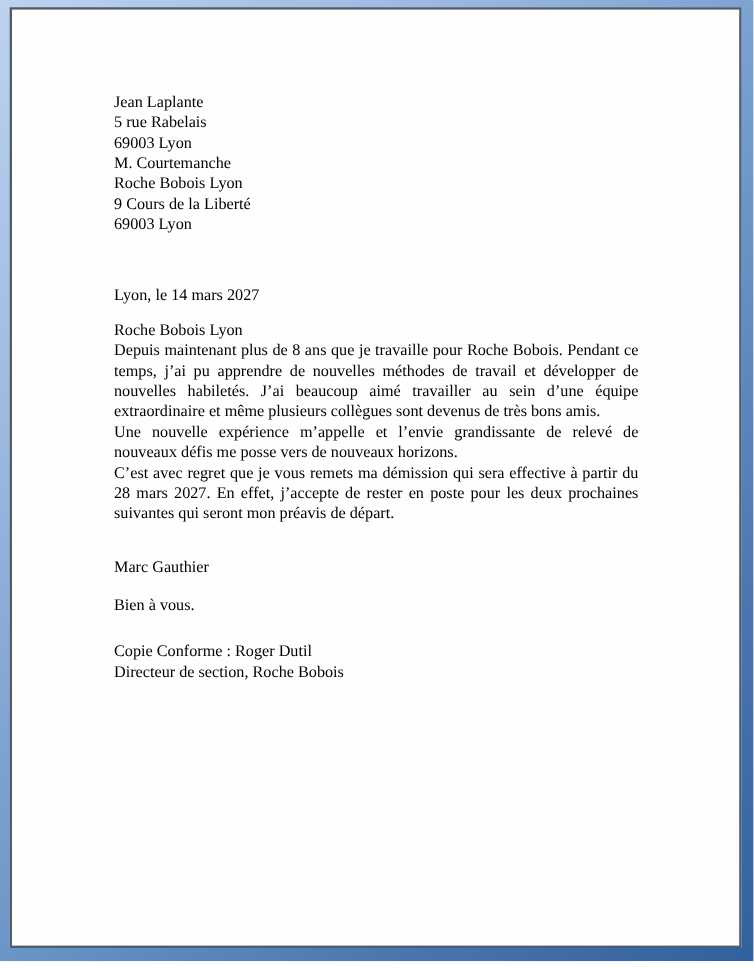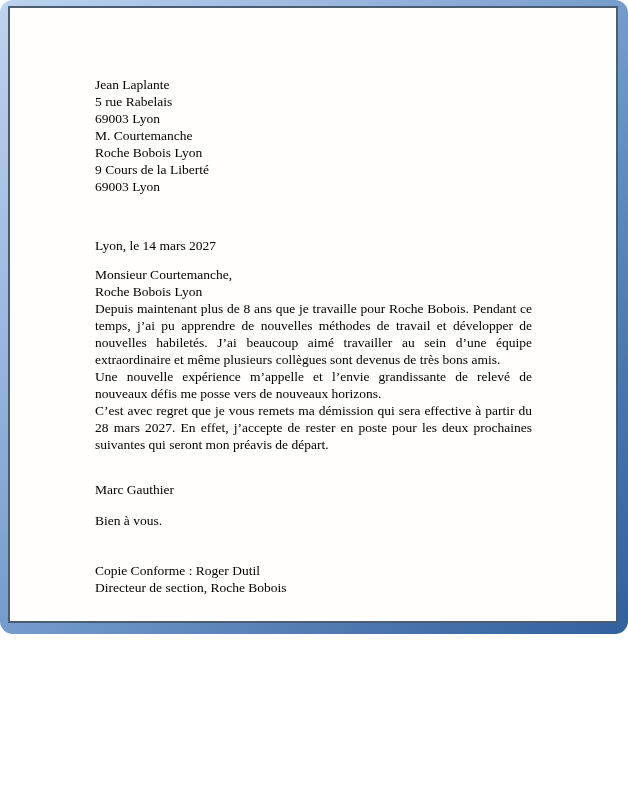--- a/index.html
+++ b/index.html
@@ -3,24 +3,24 @@
 <meta charset="utf-8">
 <style>
   html, body {
     margin: 0;
     padding: 0;
     background: #ffffff;
   }
   .frame {
     position: relative;
     width: 628px;
-    height: 634px;
+    height: 801px;
     box-sizing: border-box;
     background: linear-gradient(135deg, #bdd3ef 0%, #9db9e0 25%, #6d96c8 55%, #4a74ad 80%, #31619e 100%);
-    border-radius: 13px;
+    border-radius: 1px;
     font-family: "Liberation Serif", "DejaVu Serif", serif;
   }
   .page {
     position: absolute;
     left: 8px;
     top: 6px;
     right: 10px;
     bottom: 11px;
     background: #fffefd;
     border: 2px solid #4b5d70;
@@ -35,21 +35,21 @@
   .line { white-space: pre; }
   .right { text-align: left; }
   .just { text-align: justify; }
   p.block { margin: 0; }
   .mt-date   { margin-top: 42px; }
   .mt-salut  { margin-top: 12px; }
   .mt-para1  { margin-top: 31px; }
   .mt-para   { margin-top: 14px; }
   .mt-para2  { margin-top: 13px; }
   .mt-sign   { margin-top: 28px; }
-  .mt-cc     { margin-top: 33px; }
+  .mt-cc     { margin-top: 22px; }
 </style>
 </head>
 <body>
 
 <div class="frame">
   <div class="page">
 
     <div class="block">
       <div class="line">Jean Laplante</div>
       <div class="line">5 rue Rabelais</div>
@@ -59,21 +59,20 @@
     <div class="block right">
       <div class="line">M. Courtemanche</div>
       <div class="line">Roche Bobois Lyon</div>
       <div class="line">9 Cours de la Liberté</div>
       <div class="line">69003 Lyon</div>
     </div>
 
     <div class="block right mt-date">Lyon, le 14 mars 2027</div>
 
     <div class="block mt-salut">
-      <div class="line">Monsieur Courtemanche,</div>
       <div class="line">Roche Bobois Lyon</div>
     </div>
 
     <p class="block just mt-para1">Depuis maintenant plus de 8 ans que je travaille pour Roche Bobois. Pendant ce temps, j’ai pu apprendre de nouvelles méthodes de travail et développer de nouvelles habiletés. J’ai beaucoup aimé travailler au sein d’une équipe extraordinaire et même plusieurs collègues sont devenus de très bons amis.</p>
     <p class="block just mt-para2">Une nouvelle expérience m’appelle  et l’envie grandissante de relevé de nouveaux défis me posse vers de nouveaux horizons.</p>
     <p class="block just mt-para">C’est avec regret que je vous remets ma démission qui sera effective à partir du 28 mars 2027. En effet, j’accepte de rester en poste pour les deux prochaines suivantes qui seront mon préavis de départ.</p>
 
     <div class="block mt-sign">Marc Gauthier</div>
 
     <div class="block mt-para">Bien à vous.</div>

